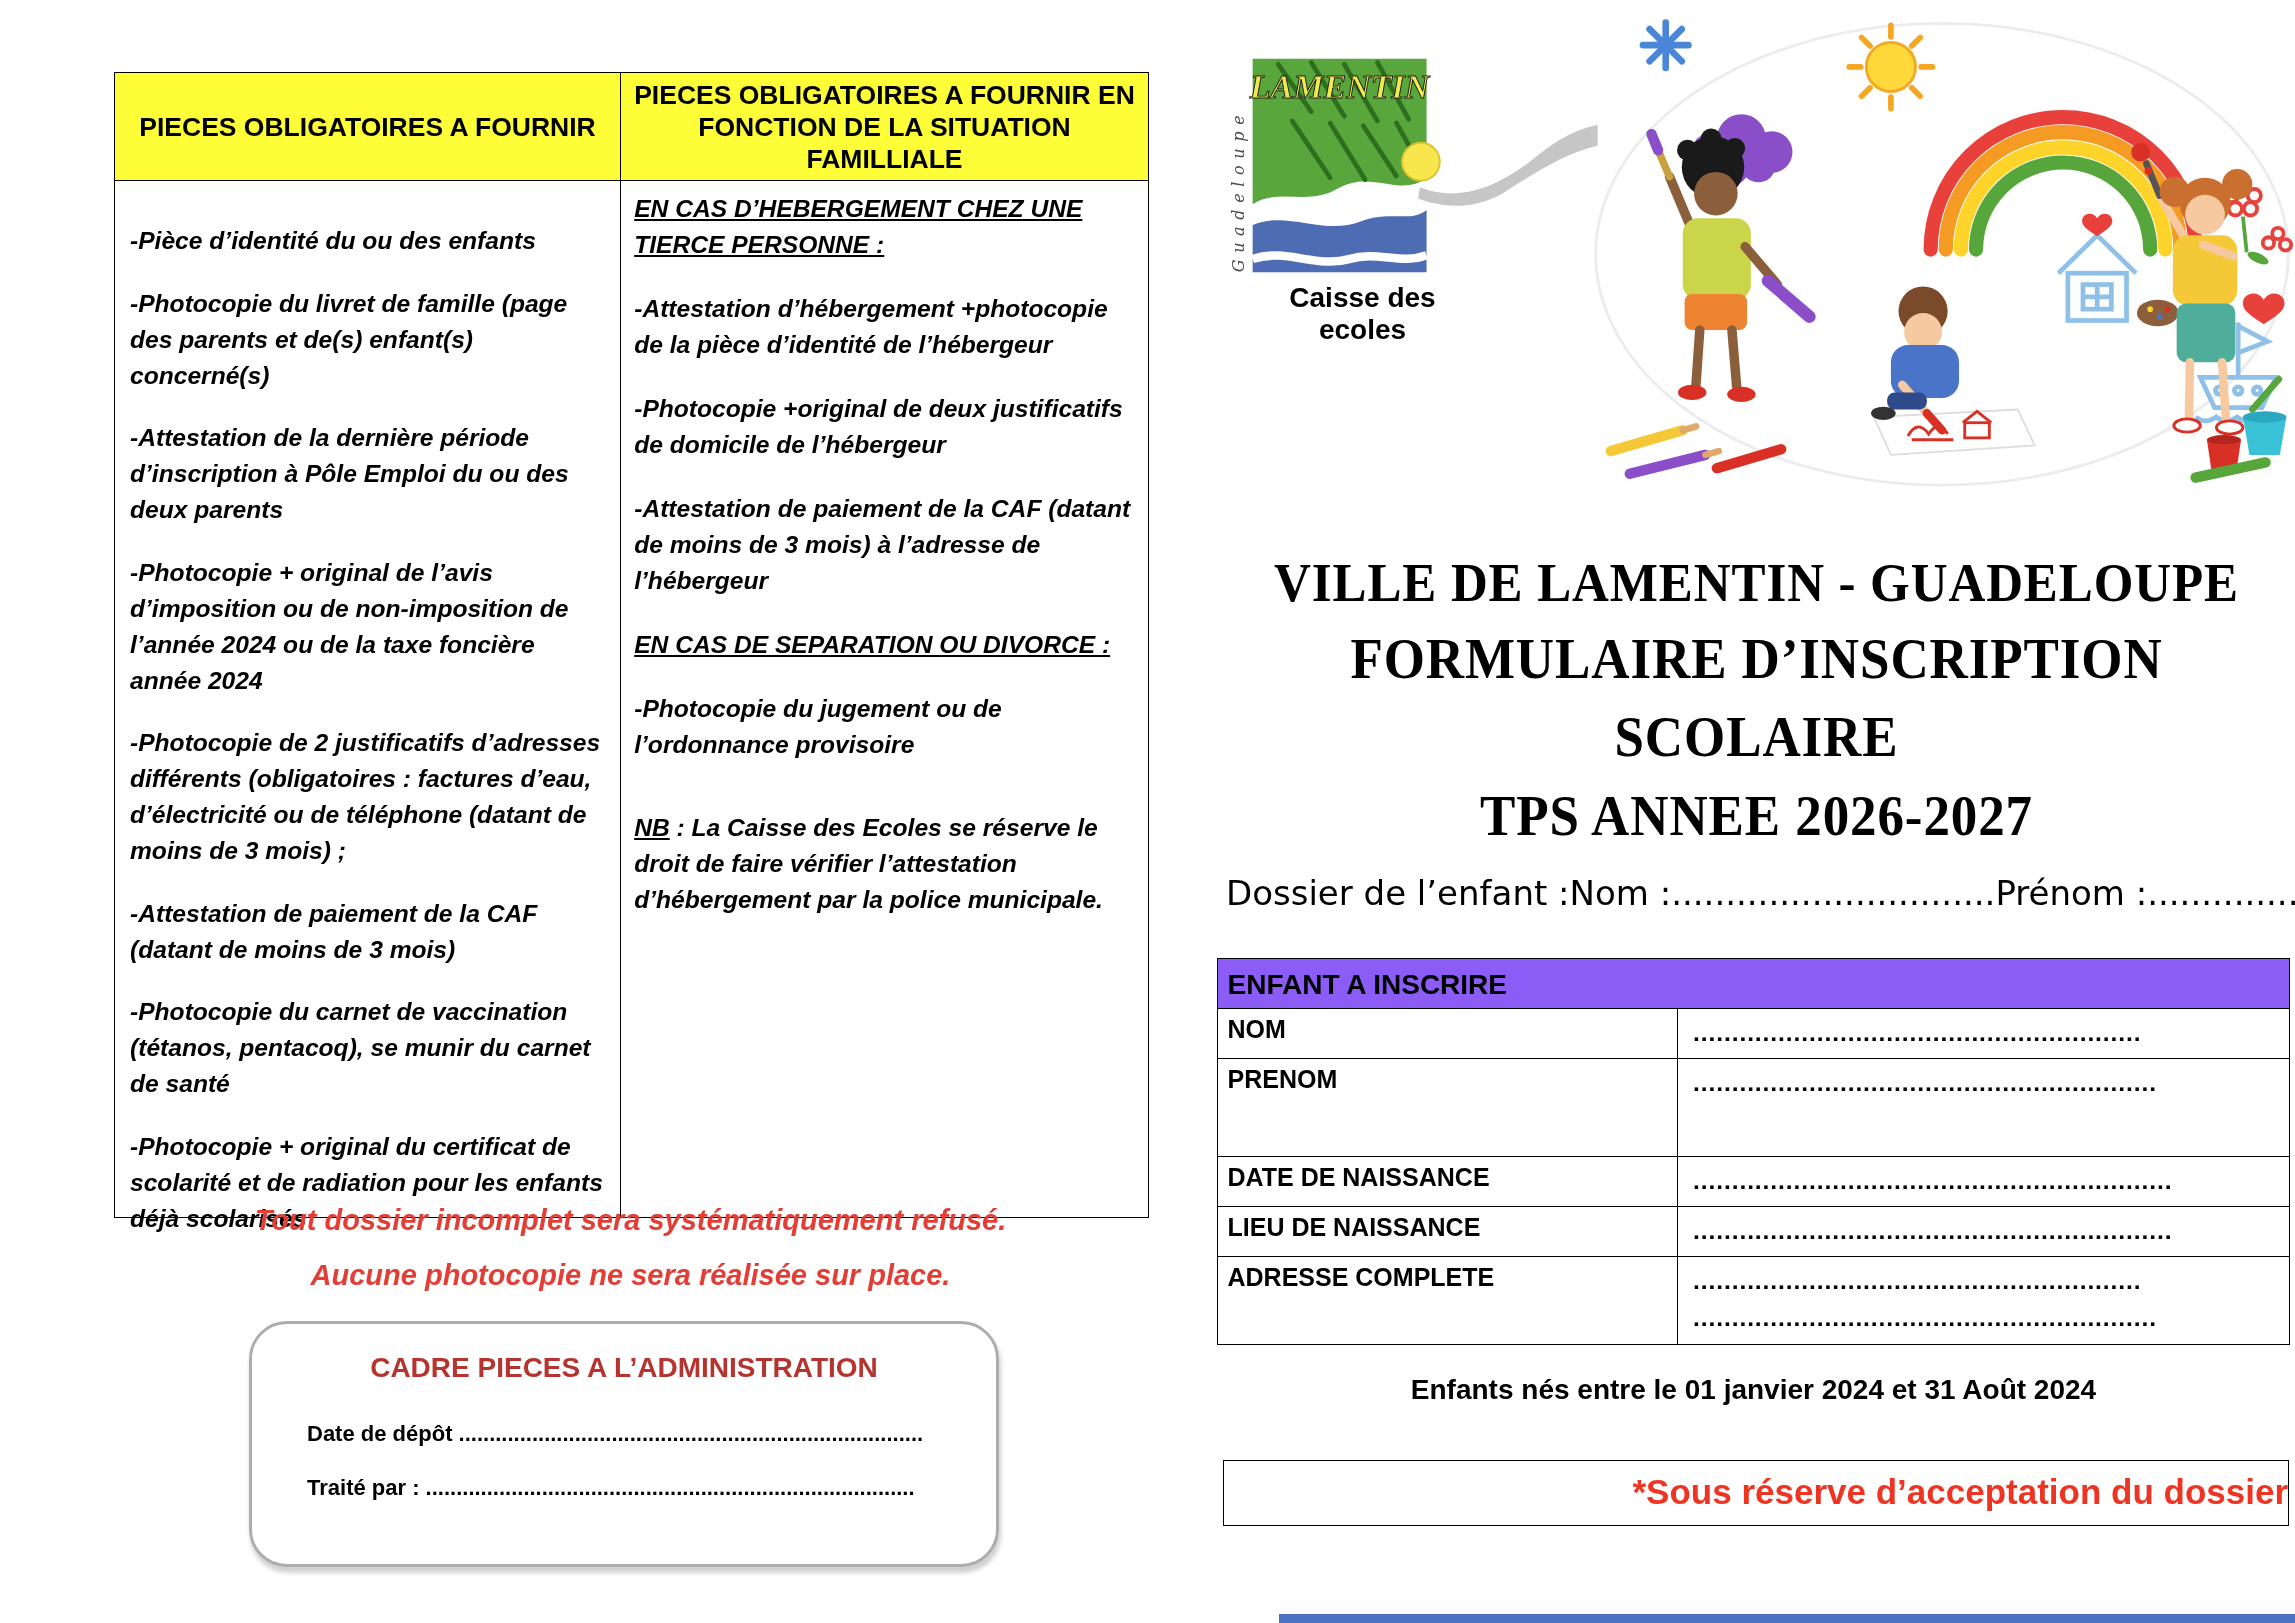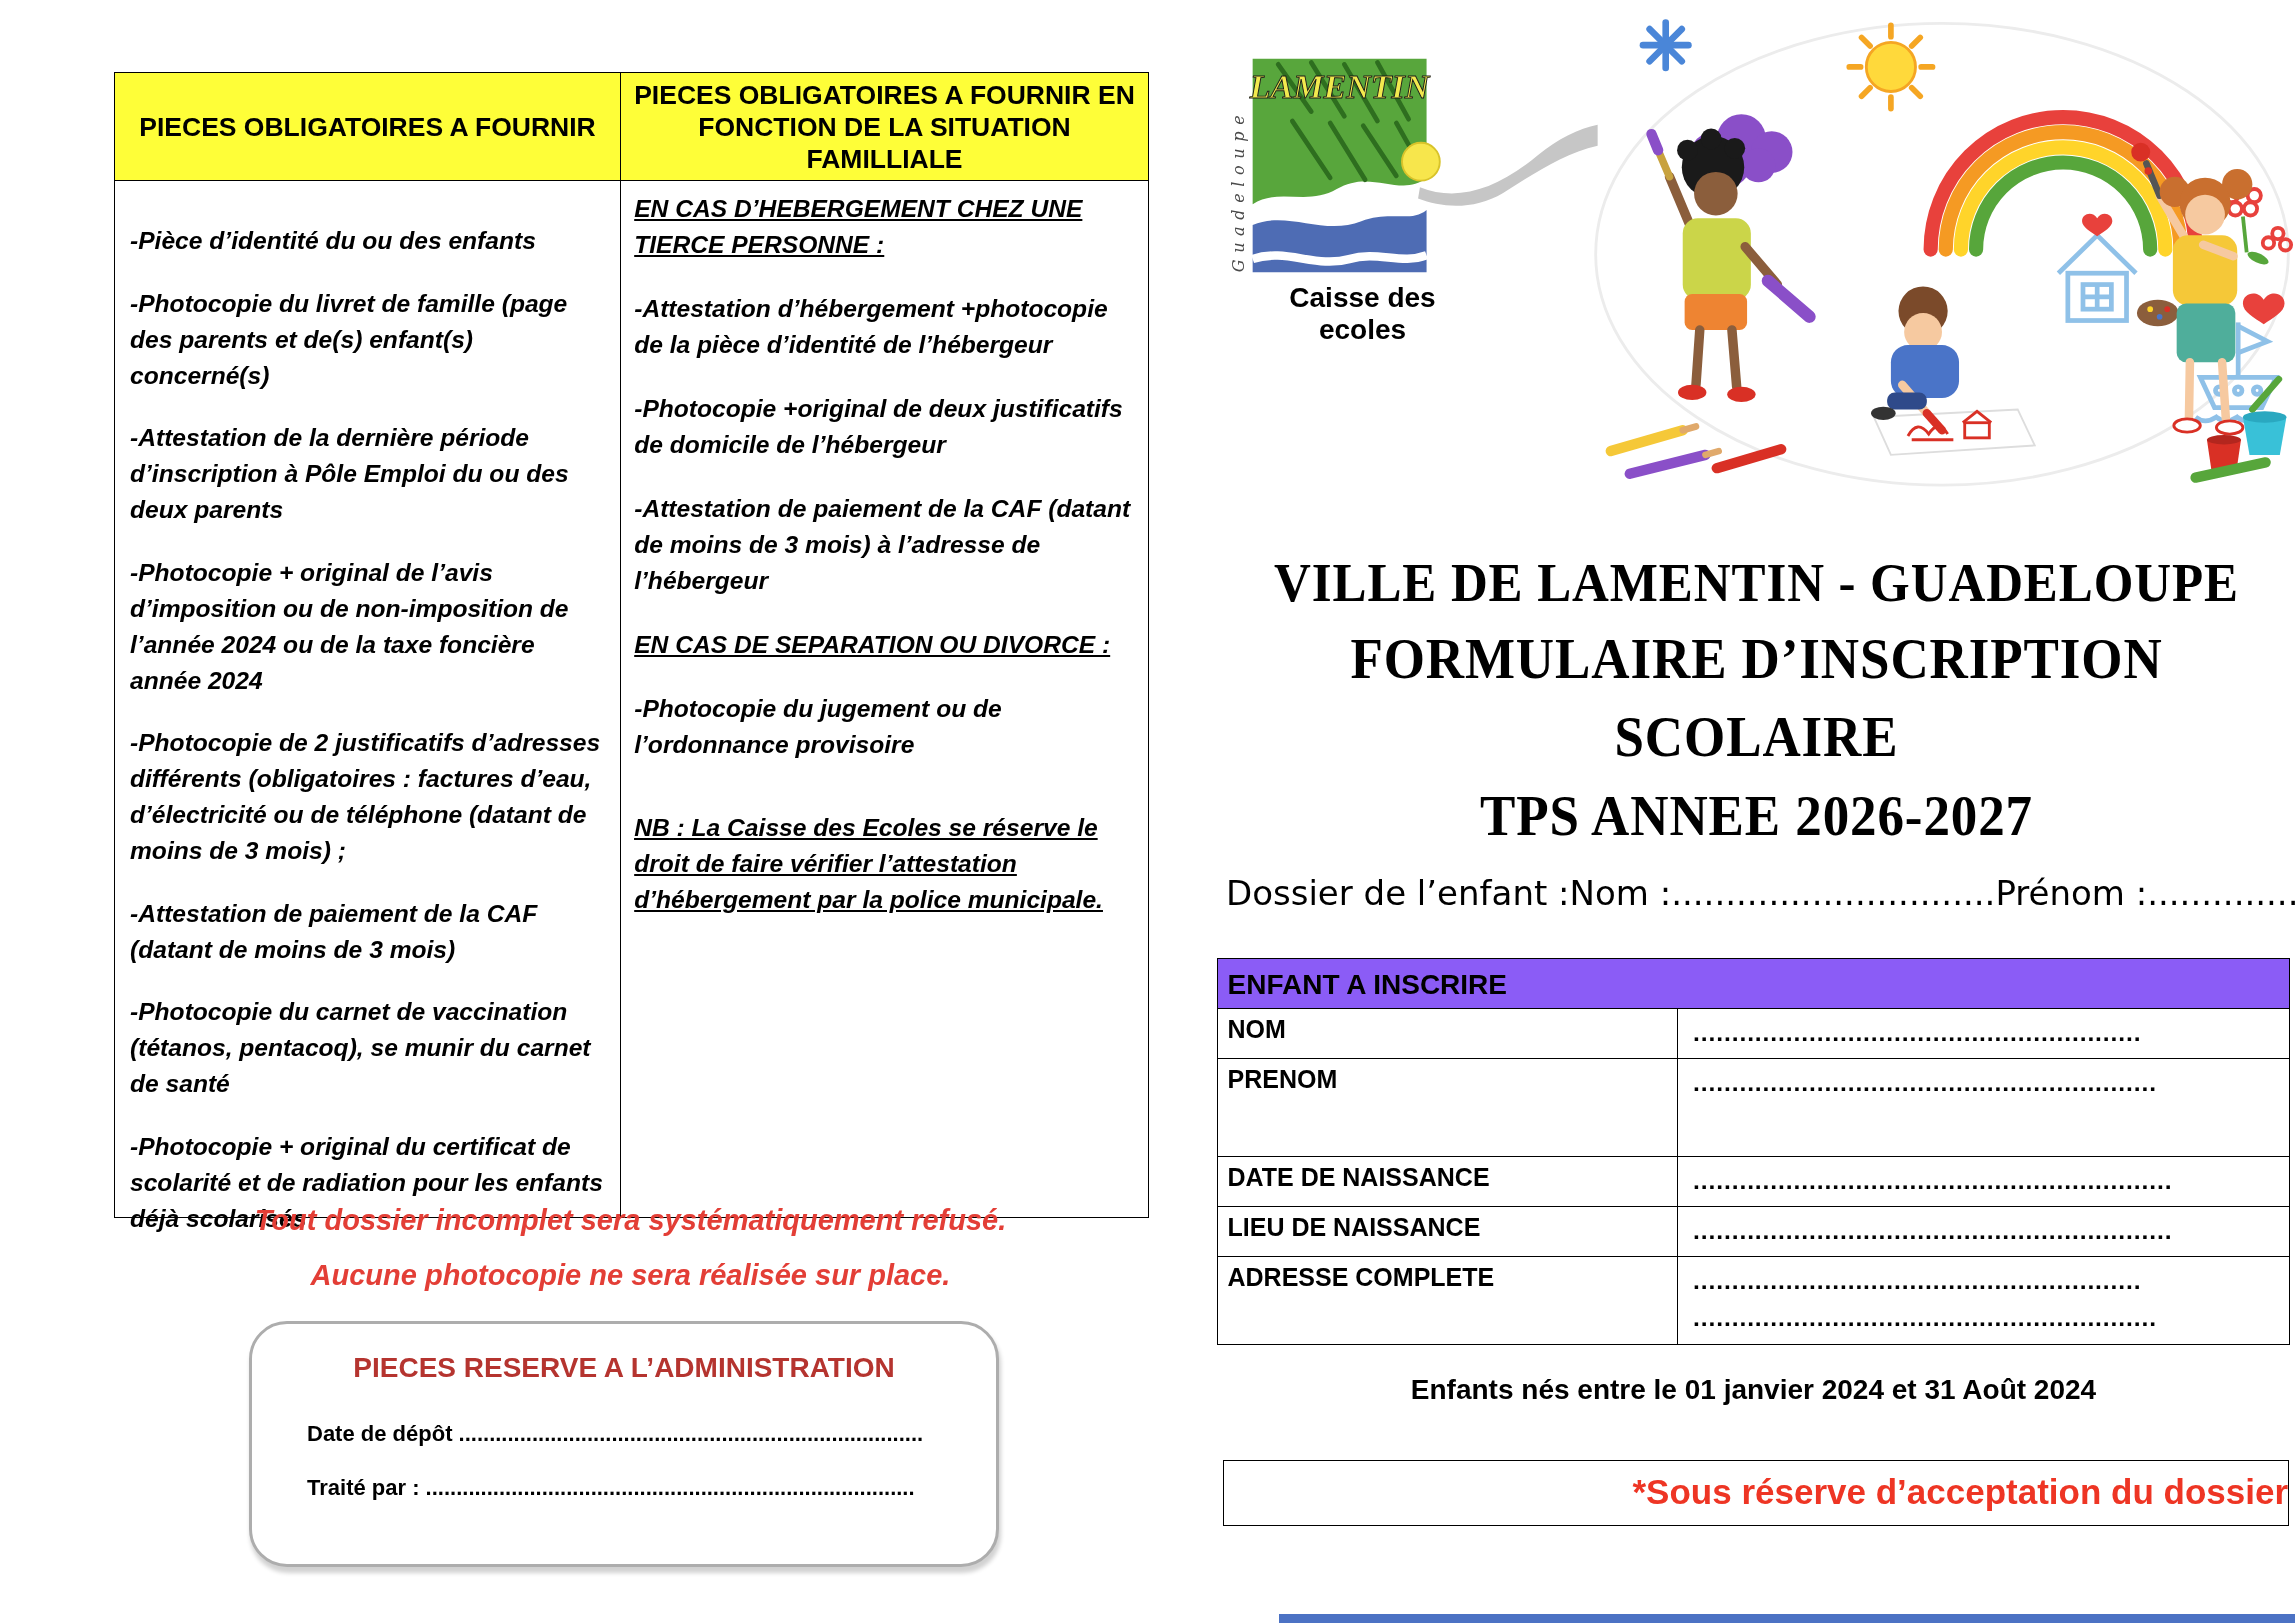--- a/index.html
+++ b/index.html
@@ -12,21 +12,21 @@
         padding:5.7px 9.5px;box-sizing:border-box;display:flex;align-items:center;justify-content:center;}
   .hcell.c1{width:506px;border-right:1.9px solid #000;}
   .hcell.c2{width:527px;}
   .docs-body{display:flex;}
   .bcell{box-sizing:border-box;font-weight:bold;font-style:italic;font-size:24.6px;line-height:36px;}
   .bcell.c1{width:506px;border-right:1.9px solid #000;padding:42px 13.2px 0 15px;height:1036px;}
   .bcell.c2{width:527px;padding:9.5px 11.4px 0 13.2px;height:1036px;}
   .doc-item{margin-bottom:26.5px;}
   .c2-heading{text-decoration:underline;margin-bottom:28px;}
   .c2-item{margin-bottom:28px;}
-  .c2-note{margin-top:47px;text-decoration:underline;}
+  .c2-note{margin-top:47px;}
   .u{text-decoration:underline;}
   
   .warning{position:absolute;left:114px;width:1033px;text-align:center;color:#E33E36;
         font-weight:bold;font-style:italic;font-size:29px;}
   .warning.w1{top:1204px;}
   .warning.w2{top:1259px;}
   
   .admin-box{position:absolute;left:249px;top:1321px;width:750px;height:246px;
         border:3.8px solid #ADADAD;border-radius:38px;background:#fff;
         box-shadow:1.9px 5.7px 4.7px rgba(0,0,0,0.18);box-sizing:border-box;}
@@ -99,21 +99,21 @@
         <div class="c2-item">-Photocopie du jugement ou de l’ordonnance provisoire</div>
         <div class="c2-note"><span class="u">NB</span><span> : La Caisse des Ecoles se réserve le droit de faire vérifier l’attestation d’hébergement par la police municipale.</span></div>
       </div>
     </div>
   </div>
 
   <div class="warning w1">Tout dossier incomplet sera systématiquement refusé.</div>
   <div class="warning w2">Aucune photocopie ne sera réalisée sur place.</div>
 
   <div class="admin-box">
-    <div class="admin-title">PIECES RESERVE A L’ADMINISTRATION</div>
+    <div class="admin-title">CADRE PIECES A L’ADMINISTRATION</div>
     <div class="admin-lines">
       <div>Date de dépôt ............................................................................</div>
       <div>Traité par : ................................................................................</div>
 
     </div>
   </div>
 
   <svg class="logo-svg" width="379" height="293" viewBox="0 0 400 310">
     <text x="-250" y="24" transform="rotate(-90)" font-family="DejaVu Serif, serif" font-style="italic" font-size="17" letter-spacing="7" fill="#4a4a4a">Guadeloupe</text>
 

